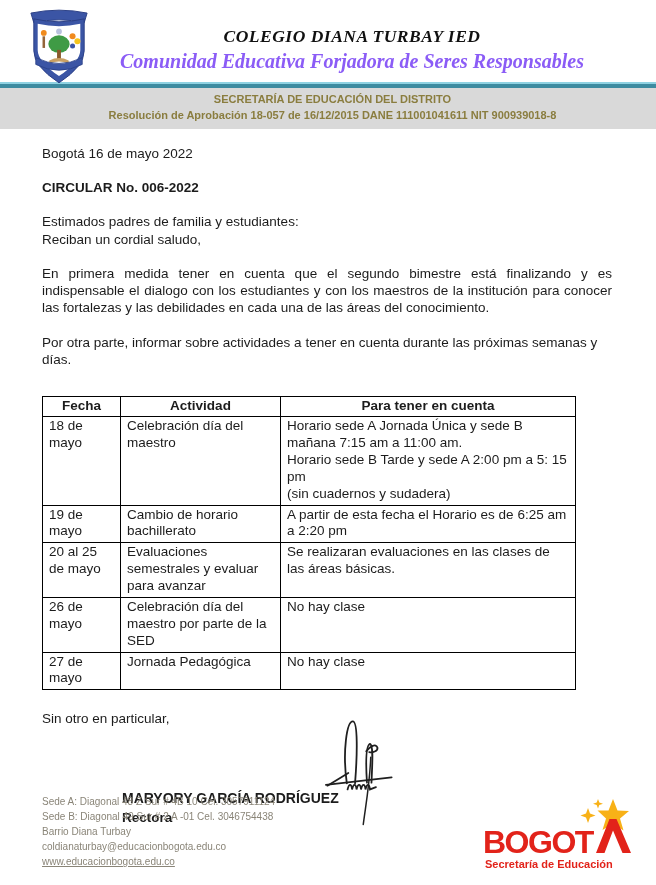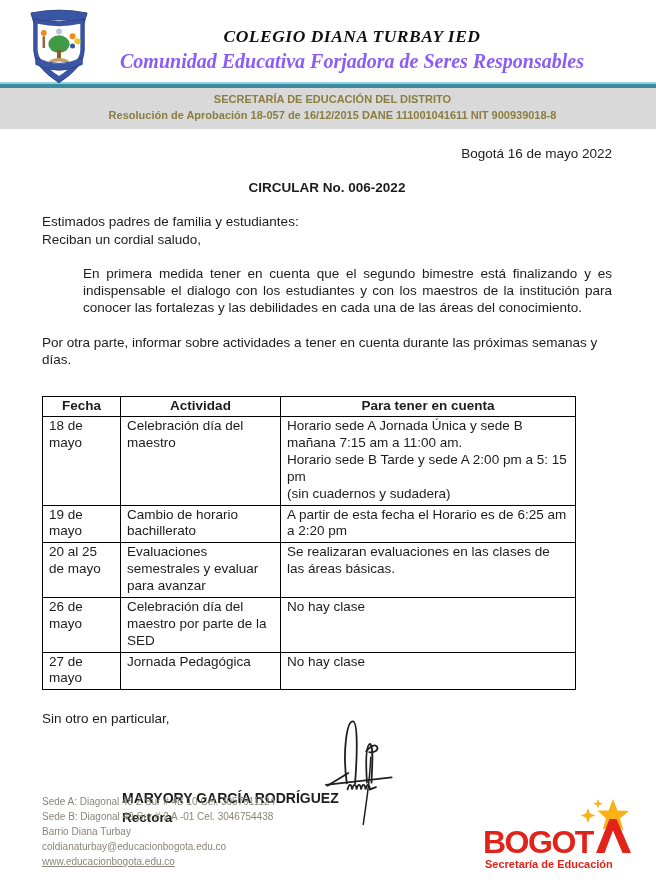--- a/index.html
+++ b/index.html
@@ -34,25 +34,25 @@
   }
   .banner {
     width:100%; background:#d9d9d9;
     text-align:center; padding:4px 0 5px 9px;
   }
   .banner div {
     color:#8a7d3f; font-weight:bold; font-size:11px; line-height:1.45;
   }
   
   .content { padding:14px 44px 0 42px; font-size:13.5px; line-height:1.28; }
-  .date-line { margin-top:2px;text-align:right; }
-  .circular-title { text-align:center; font-weight:bold; margin-top:17px; }
+  .date-line { margin-top:2px; }
+  .circular-title { text-align:left; font-weight:bold; margin-top:17px; }
   .salutation { margin-top:17px; }
   .para { margin-top:17px; }
-  .justified { text-align:justify;margin-left:41px; }
+  .justified { text-align:justify; }
   
   table.schedule {
     border-collapse:collapse; margin-top:28px;
     width:533px; table-layout:fixed;
   }
   table.schedule th, table.schedule td {
     border:1.6px solid #000;
     font-size:13.5px; line-height:1.25;
     padding:1px 6px 2px 6px;
     vertical-align:top; text-align:left;

